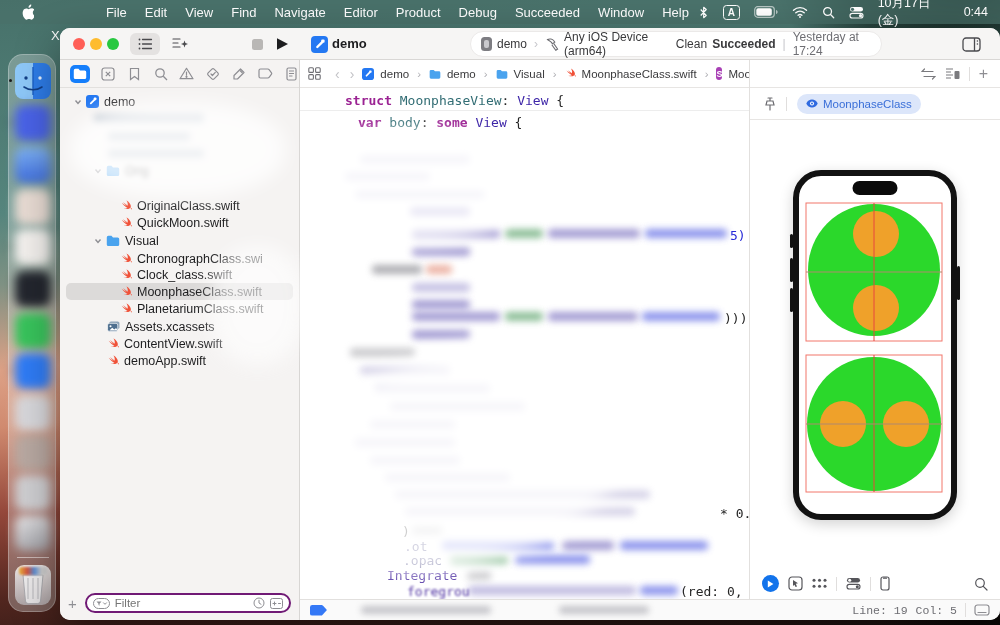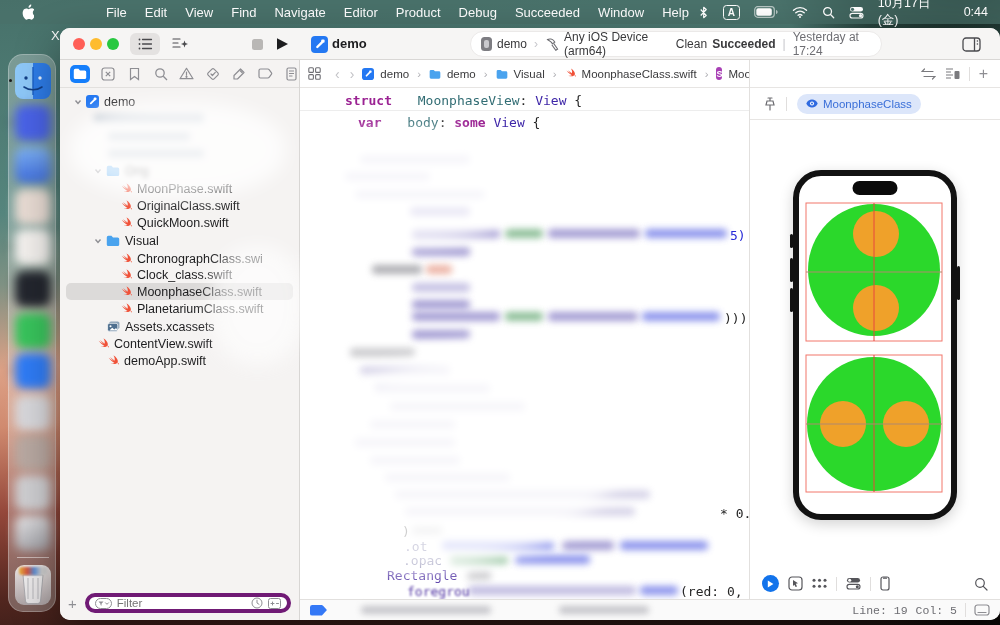--- a/index.html
+++ b/index.html
@@ -61,33 +61,33 @@
   .navtab { width:20px; height:18px; display:flex; align-items:center; justify-content:center; }
   .navtab.sel { width:26px; background:#157efb; border-radius:5px; }
   .row { position:absolute; left:0; width:239px; height:17px; display:flex; align-items:center;
     font-size:12.5px; color:#1d1d1f; white-space:nowrap; }
   .row .sel-bg { position:absolute; left:6px; right:6px; top:0; bottom:0; background:#dcdad9; border-radius:5px; }
   .row > * { position:relative; }
   .disc { width:8px; height:8px; margin-right:4px; color:#8e8e93; display:inline-flex; }
   .rowico { margin-right:5px; display:inline-flex; }
   .blurbar { height:9px; border-radius:4px; background:#b9c2cc; filter:blur(3px); }
   #filterbar { position:absolute; left:0; bottom:6px; width:239px; height:22px; display:flex; align-items:center; padding:0 8px; gap:8px; }
-  #filter-field { flex:1; height:20px; background:#fff; border:4px solid #701a75; border-radius:10px;
+  #filter-field { flex:1; height:20px; background:#fff; border:2px solid #701a75; border-radius:10px;
     display:flex; align-items:center; padding:0 6px; gap:5px; }
   #filter-field input { border:none; outline:none; flex:1; font-size:11.5px; color:#3a3a3c; background:transparent; width:60px; }
   .greyglyph { color:#8e8e93; font-size:15px; line-height:1; }
 
   
   #editor { left:240px; top:32px; width:450px; height:539px; background:#fff; border-right:1px solid #e2e0de; overflow:hidden; }
   #jumpbar { position:absolute; left:0; top:0; width:450px; height:28px; display:flex; align-items:center;
     padding-left:8px; gap:6px; font-size:11.5px; color:#3a3a3c; border-bottom:1px solid #e7e5e3; background:#fff; white-space:nowrap; }
   #jumpbar .crumbsep { color:#b0b0b5; margin:0 2px; }
   #jumpbar .histbtn { color:#c2c2c6; font-size:14px; padding:0 2px; }
   .code { position:absolute; font-family:"DejaVu Sans Mono","Liberation Mono",monospace; font-size:13px; white-space:pre; }
-  .kw { color:#9b2393; font-weight:700; } .decl { color:#326d74;margin-left:18px; } .ftype { color:#3e26a8; }
+  .kw { color:#9b2393; font-weight:700; } .decl { color:#326d74; } .ftype { color:#3e26a8; }
   .plain { color:#262626; } .num { color:#272ad8; } .purp { color:#4b2da0; }
   .cblur { position:absolute; height:9px; border-radius:4px; filter:blur(3.5px); opacity:.8; }
   .cb-p { background:#8d84c9; } .cb-b { background:#6f79e8; } .cb-g { background:#6fae7d; }
   .cb-gr { background:#9a9aa0; } .cb-r { background:#e8a08e; } .cb-f { background:#b9b4d8; opacity:.55; }
   .smudge { position:absolute; background:rgba(255,255,255,.78); filter:blur(9px); border-radius:45%; }
   #editor-rule { position:absolute; left:0; top:50px; width:450px; height:1px; background:#ededed; }
 
   
   #canvas { left:690px; top:32px; width:250px; height:539px; background:#fff; }
   #cv-top { position:absolute; left:0; top:0; width:250px; height:28px; border-bottom:1px solid #e7e5e3;
@@ -382,28 +382,20 @@
               <path d="M1.5 2.5 4 5.5 6.5 2.5"></path>
             </svg>
           </span>
         <span class="rowico">
             <svg width="14" height="11" viewBox="0 0 18 14">
               <path d="M1 3a2 2 0 0 1 2-2h4l2 2h6a2 2 0 0 1 2 2v7a2 2 0 0 1-2 2H3a2 2 0 0 1-2-2z" fill="#4aa3ee"></path>
             </svg>
           </span>
         <span style="filter:blur(2.5px);">Orig</span>
       </div>
-      <div class="row" style="top:120px; padding-left:60px;">
-        <span class="rowico">
-            <svg width="12" height="12" viewBox="0 0 16 16">
-              <path d="M13.8 10.9c1-1.8.8-4-.5-5.9C12.2 3.2 10.5 1.8 8.6.8c1 1.3 1.6 2.8 1.7 4.1.1 1 0 1.9-.4 2.6C8.6 6.2 6.4 4.6 3.9 2.8c1.7 2.1 3.7 4 5.5 5.5-2-1-4.7-2.4-7.2-4.5 2.1 3 5 5.2 7.9 6.9-1.4.8-3.4.9-5.4.1 2.6 1.5 5.7 1.7 7.8.5.6-.3 1.4-.3 2 .1.6.4 1.2 1.1 1.5 2 .3-1.1.1-2-.2-2.5z" fill="#f05138"></path>
-            </svg>
-          </span>
-        <span>MoonPhase.swift</span>
-      </div>
       <div class="row" style="top:154px; padding-left:60px;">
         <span class="rowico">
             <svg width="12" height="12" viewBox="0 0 16 16">
               <path d="M13.8 10.9c1-1.8.8-4-.5-5.9C12.2 3.2 10.5 1.8 8.6.8c1 1.3 1.6 2.8 1.7 4.1.1 1 0 1.9-.4 2.6C8.6 6.2 6.4 4.6 3.9 2.8c1.7 2.1 3.7 4 5.5 5.5-2-1-4.7-2.4-7.2-4.5 2.1 3 5 5.2 7.9 6.9-1.4.8-3.4.9-5.4.1 2.6 1.5 5.7 1.7 7.8.5.6-.3 1.4-.3 2 .1.6.4 1.2 1.1 1.5 2 .3-1.1.1-2-.2-2.5z" fill="#f05138"></path>
             </svg>
           </span>
         <span>QuickMoon.swift</span>
       </div>
       <div class="row" style="top:137px; padding-left:60px;">
         <span class="rowico">
@@ -463,21 +455,21 @@
         <span class="rowico">
             <svg width="13" height="11" viewBox="0 0 15 13">
               <rect x="2.5" y="0.5" width="12" height="9" rx="2" fill="#8fa4b8"></rect>
               <rect x="0.5" y="2.8" width="12" height="9.5" rx="2" fill="#4f6f8f" stroke="#fff" stroke-width=".8"></rect>
               <circle cx="4" cy="6.3" r="1.2" fill="#fff"></circle>
               <path d="M2.5 11.2 6 8l2.5 2 2-1.6 2 2.8z" fill="#fff"></path>
             </svg>
           </span>
         <span>Assets.xcassets</span>
       </div>
-      <div class="row" style="top:275px; padding-left:37px;">
+      <div class="row" style="top:275px; padding-left:47px;">
         <span class="rowico">
             <svg width="12" height="12" viewBox="0 0 16 16">
               <path d="M13.8 10.9c1-1.8.8-4-.5-5.9C12.2 3.2 10.5 1.8 8.6.8c1 1.3 1.6 2.8 1.7 4.1.1 1 0 1.9-.4 2.6C8.6 6.2 6.4 4.6 3.9 2.8c1.7 2.1 3.7 4 5.5 5.5-2-1-4.7-2.4-7.2-4.5 2.1 3 5 5.2 7.9 6.9-1.4.8-3.4.9-5.4.1 2.6 1.5 5.7 1.7 7.8.5.6-.3 1.4-.3 2 .1.6.4 1.2 1.1 1.5 2 .3-1.1.1-2-.2-2.5z" fill="#f05138"></path>
             </svg>
           </span>
         <span>ContentView.swift</span>
       </div>
       <div class="row" style="top:292px; padding-left:47px;">
         <span class="rowico">
             <svg width="12" height="12" viewBox="0 0 16 16">
@@ -606,21 +598,21 @@
       <div class="cblur cb-gr" style="left:167px; top:511px; width:24px; opacity:.5;"></div>
       <div class="cblur cb-p" style="left:168px; top:526px; width:168px; opacity:.55;"></div>
       <div class="cblur cb-b" style="left:340px; top:526px; width:38px;"></div>
 
       <div class="code" style="left:430px; top:168px;"><span class="num">5)</span></div>
       <div class="code plain" style="left:424px; top:251px;">)))</div>
       <div class="code plain" style="left:420px; top:446px;">* 0.45</div>
       <div class="code plain" style="left:102px; top:464px;">)</div>
       <div class="code" style="left:104px; top:479px; color:#42407e;">.ot</div>
       <div class="code" style="left:103px; top:493px; color:#42407e;">.opac</div>
-      <div class="code purp" style="left:87px; top:508px;">Rectangle</div>
+      <div class="code purp" style="left:87px; top:508px;">Integrate</div>
       <div class="code purp" style="left:107px; top:524px; filter:blur(1px);">foregrou</div>
       <div class="code plain" style="left:380px; top:524px;">(red: 0, gree</div>
 
       <div class="smudge" style="left:-10px; top:70px; width:230px; height:115px;"></div>
       <div class="smudge" style="left:0px; top:290px; width:330px; height:215px; transform:rotate(-18deg);"></div>
     </div>
 
     <div id="canvas" class="abs">
       <div id="cv-top">
         <span>

